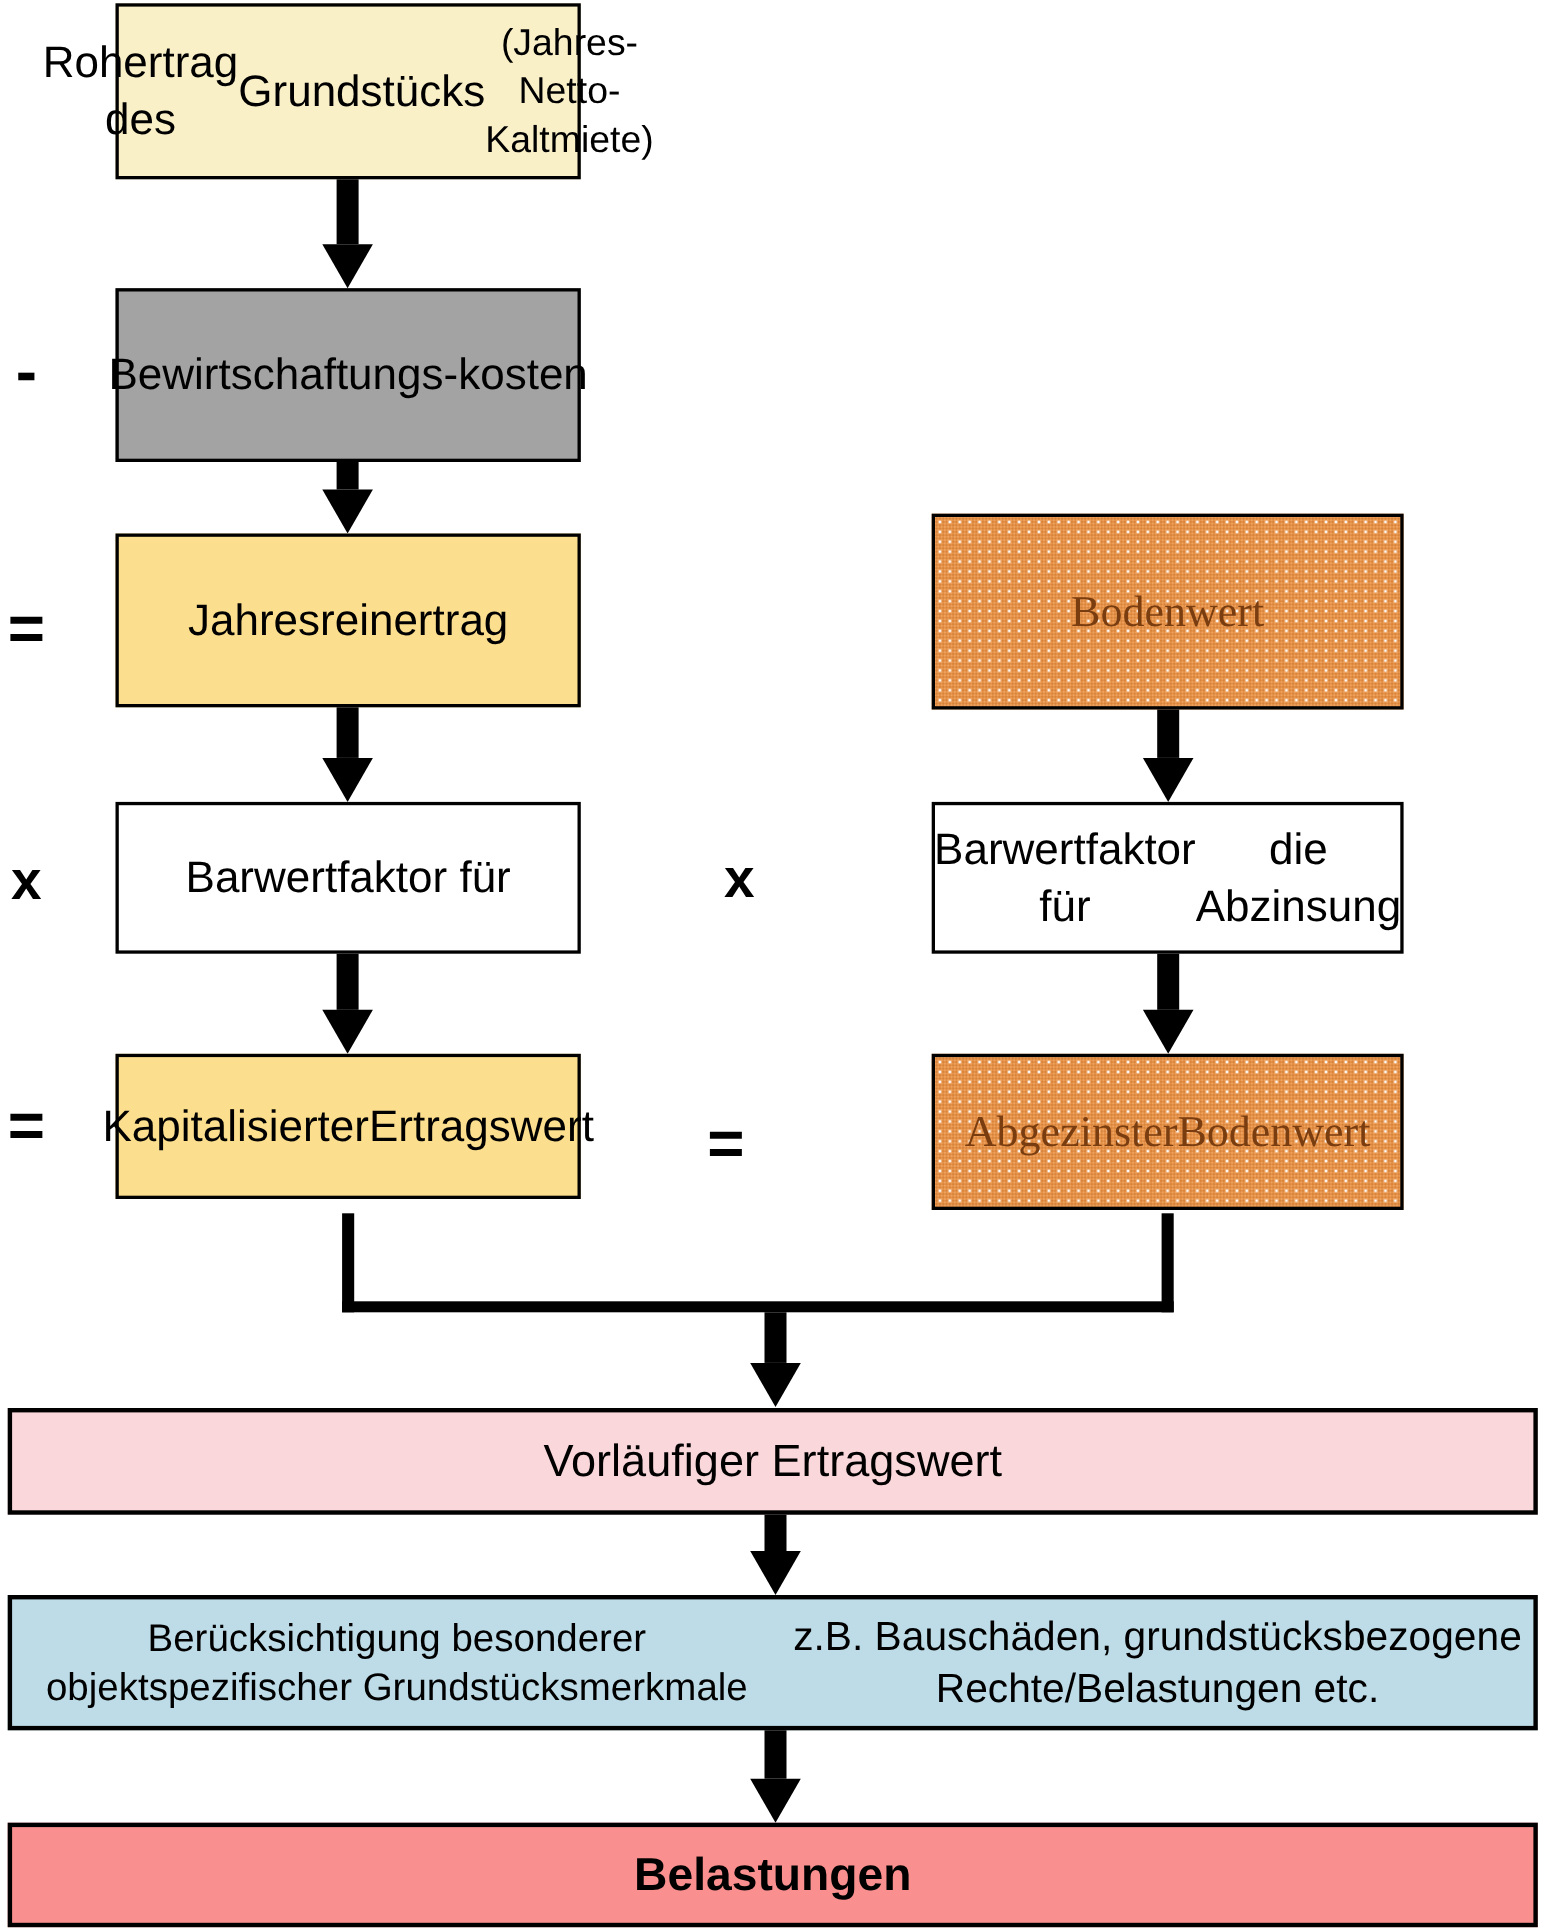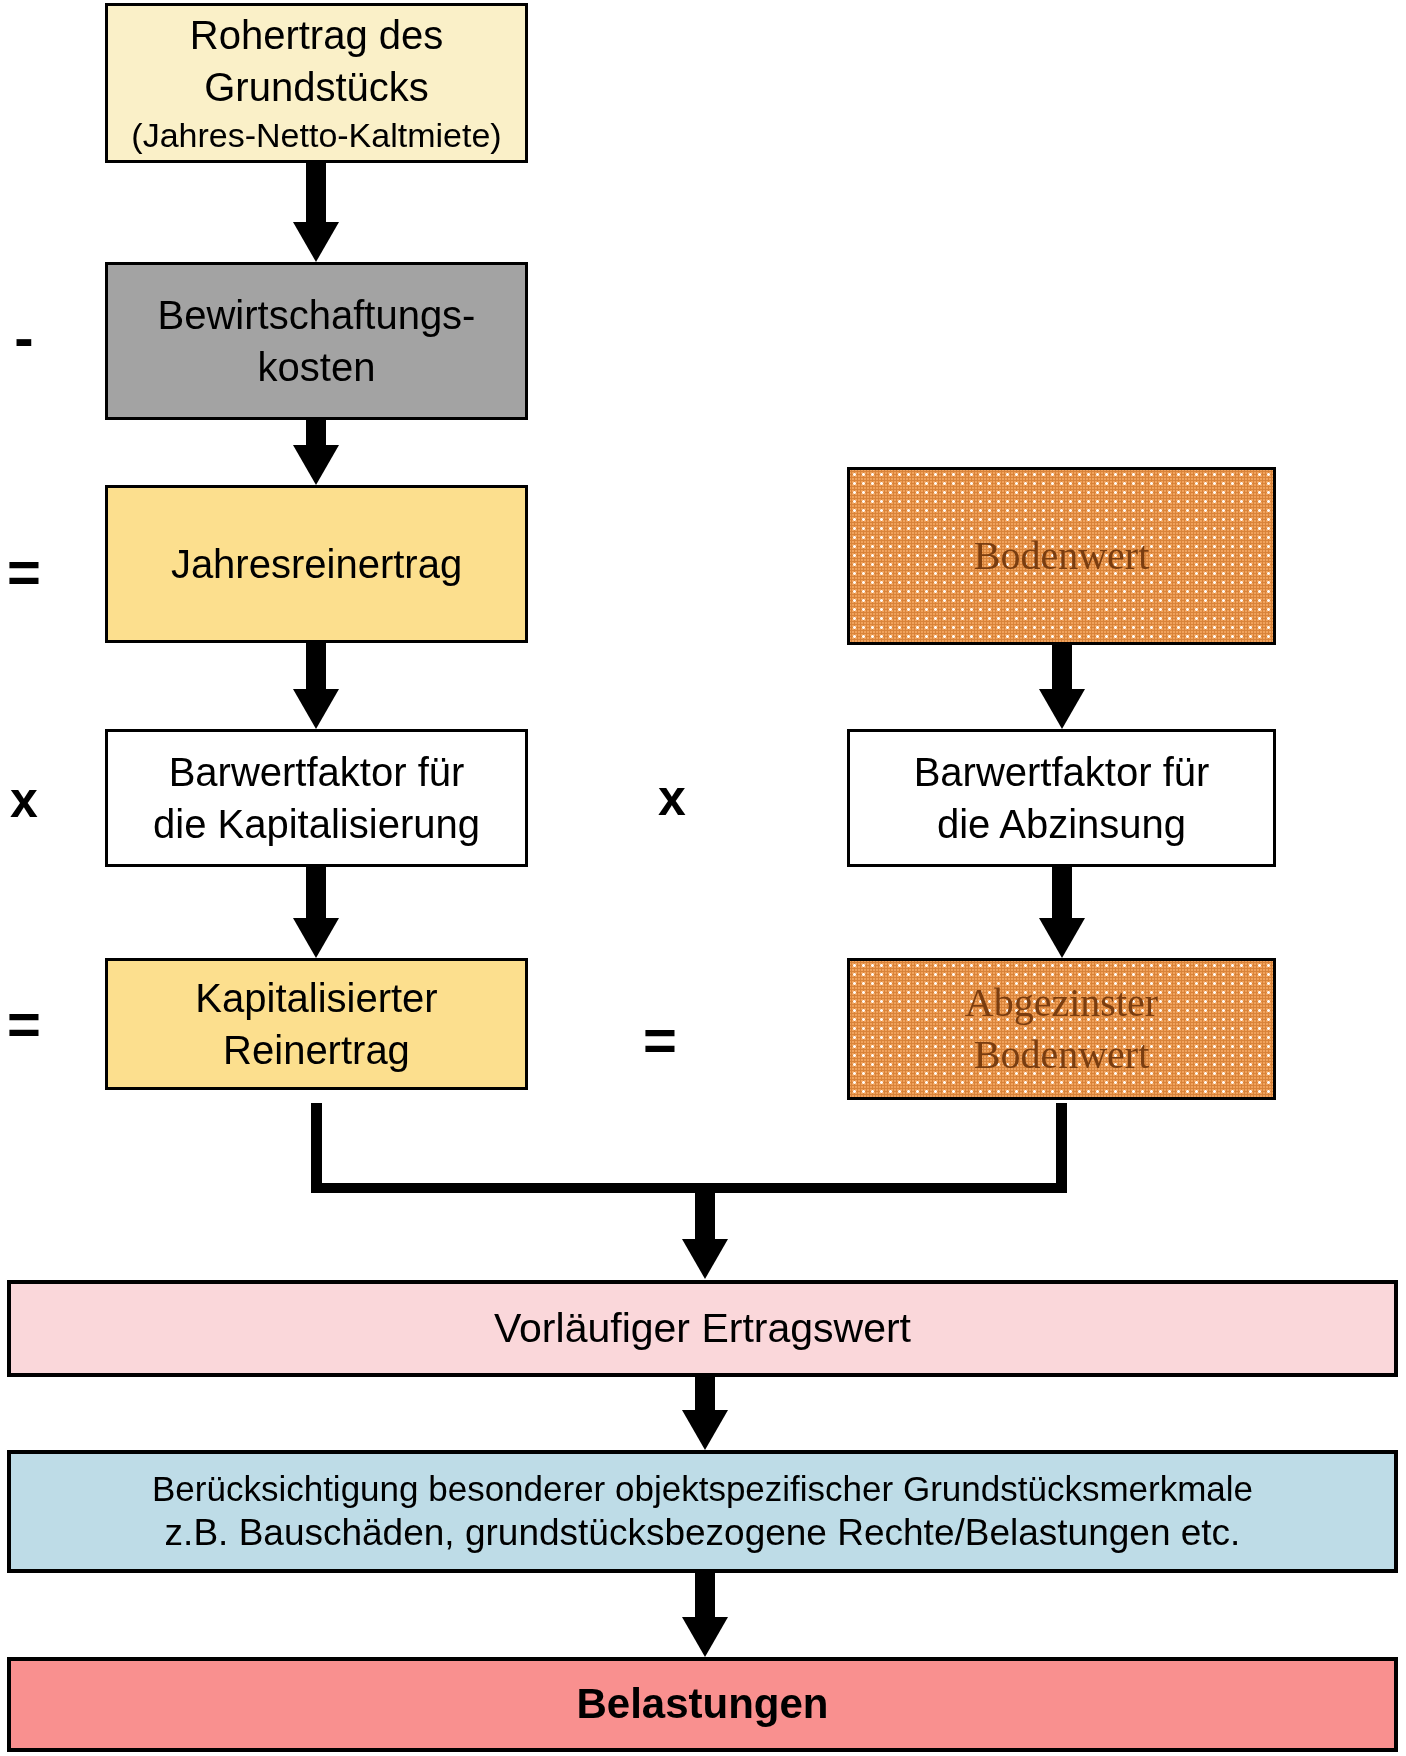--- a/index.html
+++ b/index.html
@@ -10,21 +10,21 @@
     background: #ffffff;
     font-family: "Liberation Sans", "DejaVu Sans", sans-serif;
     color: #000;
     overflow: hidden;
   }
   .box {
     position: absolute;
     box-sizing: border-box;
     border: 3px solid #000;
     display: flex;
-    flex-direction: column;
+    flex-direction: row;
     justify-content: center;
     align-items: center;
     text-align: center;
     font-size: 40px;
     line-height: 1.3;
     color: #000;
   }
   .box.wide { border-width: 4px; }
   .cream  { background: #faf0c8; }
   .gray   { background: #a3a3a3; }
@@ -101,33 +101,32 @@
 
   <div class="arrow" style="left:293px; top:643px;">
     <div class="shaft" style="height:46px"></div>
     <div class="head"></div>
   </div>
 
   <div class="op mult" style="left:24px; top:800px;">x</div>
 
   <div class="box white" style="left:105px; top:729px; width:423px; height:138px;">
     <div>Barwertfaktor für</div>
-    <div>die Kapitalisierung</div>
   </div>
 
   <div class="arrow" style="left:293px; top:867px;">
     <div class="shaft" style="height:51px"></div>
     <div class="head"></div>
   </div>
 
   <div class="op" style="left:24px; top:1024px;">=</div>
 
   <div class="box yellow" style="left:105px; top:958px; width:423px; height:132px;">
     <div>Kapitalisierter</div>
-    <div>Reinertrag</div>
+    <div>Ertragswert</div>
   </div>
 
   <div class="box halftone" style="left:847px; top:467px; width:429px; height:178px;">
     <div>Bodenwert</div>
   </div>
 
   <div class="arrow" style="left:1039px; top:645px;">
     <div class="shaft" style="height:44px"></div>
     <div class="head"></div>
   </div>

